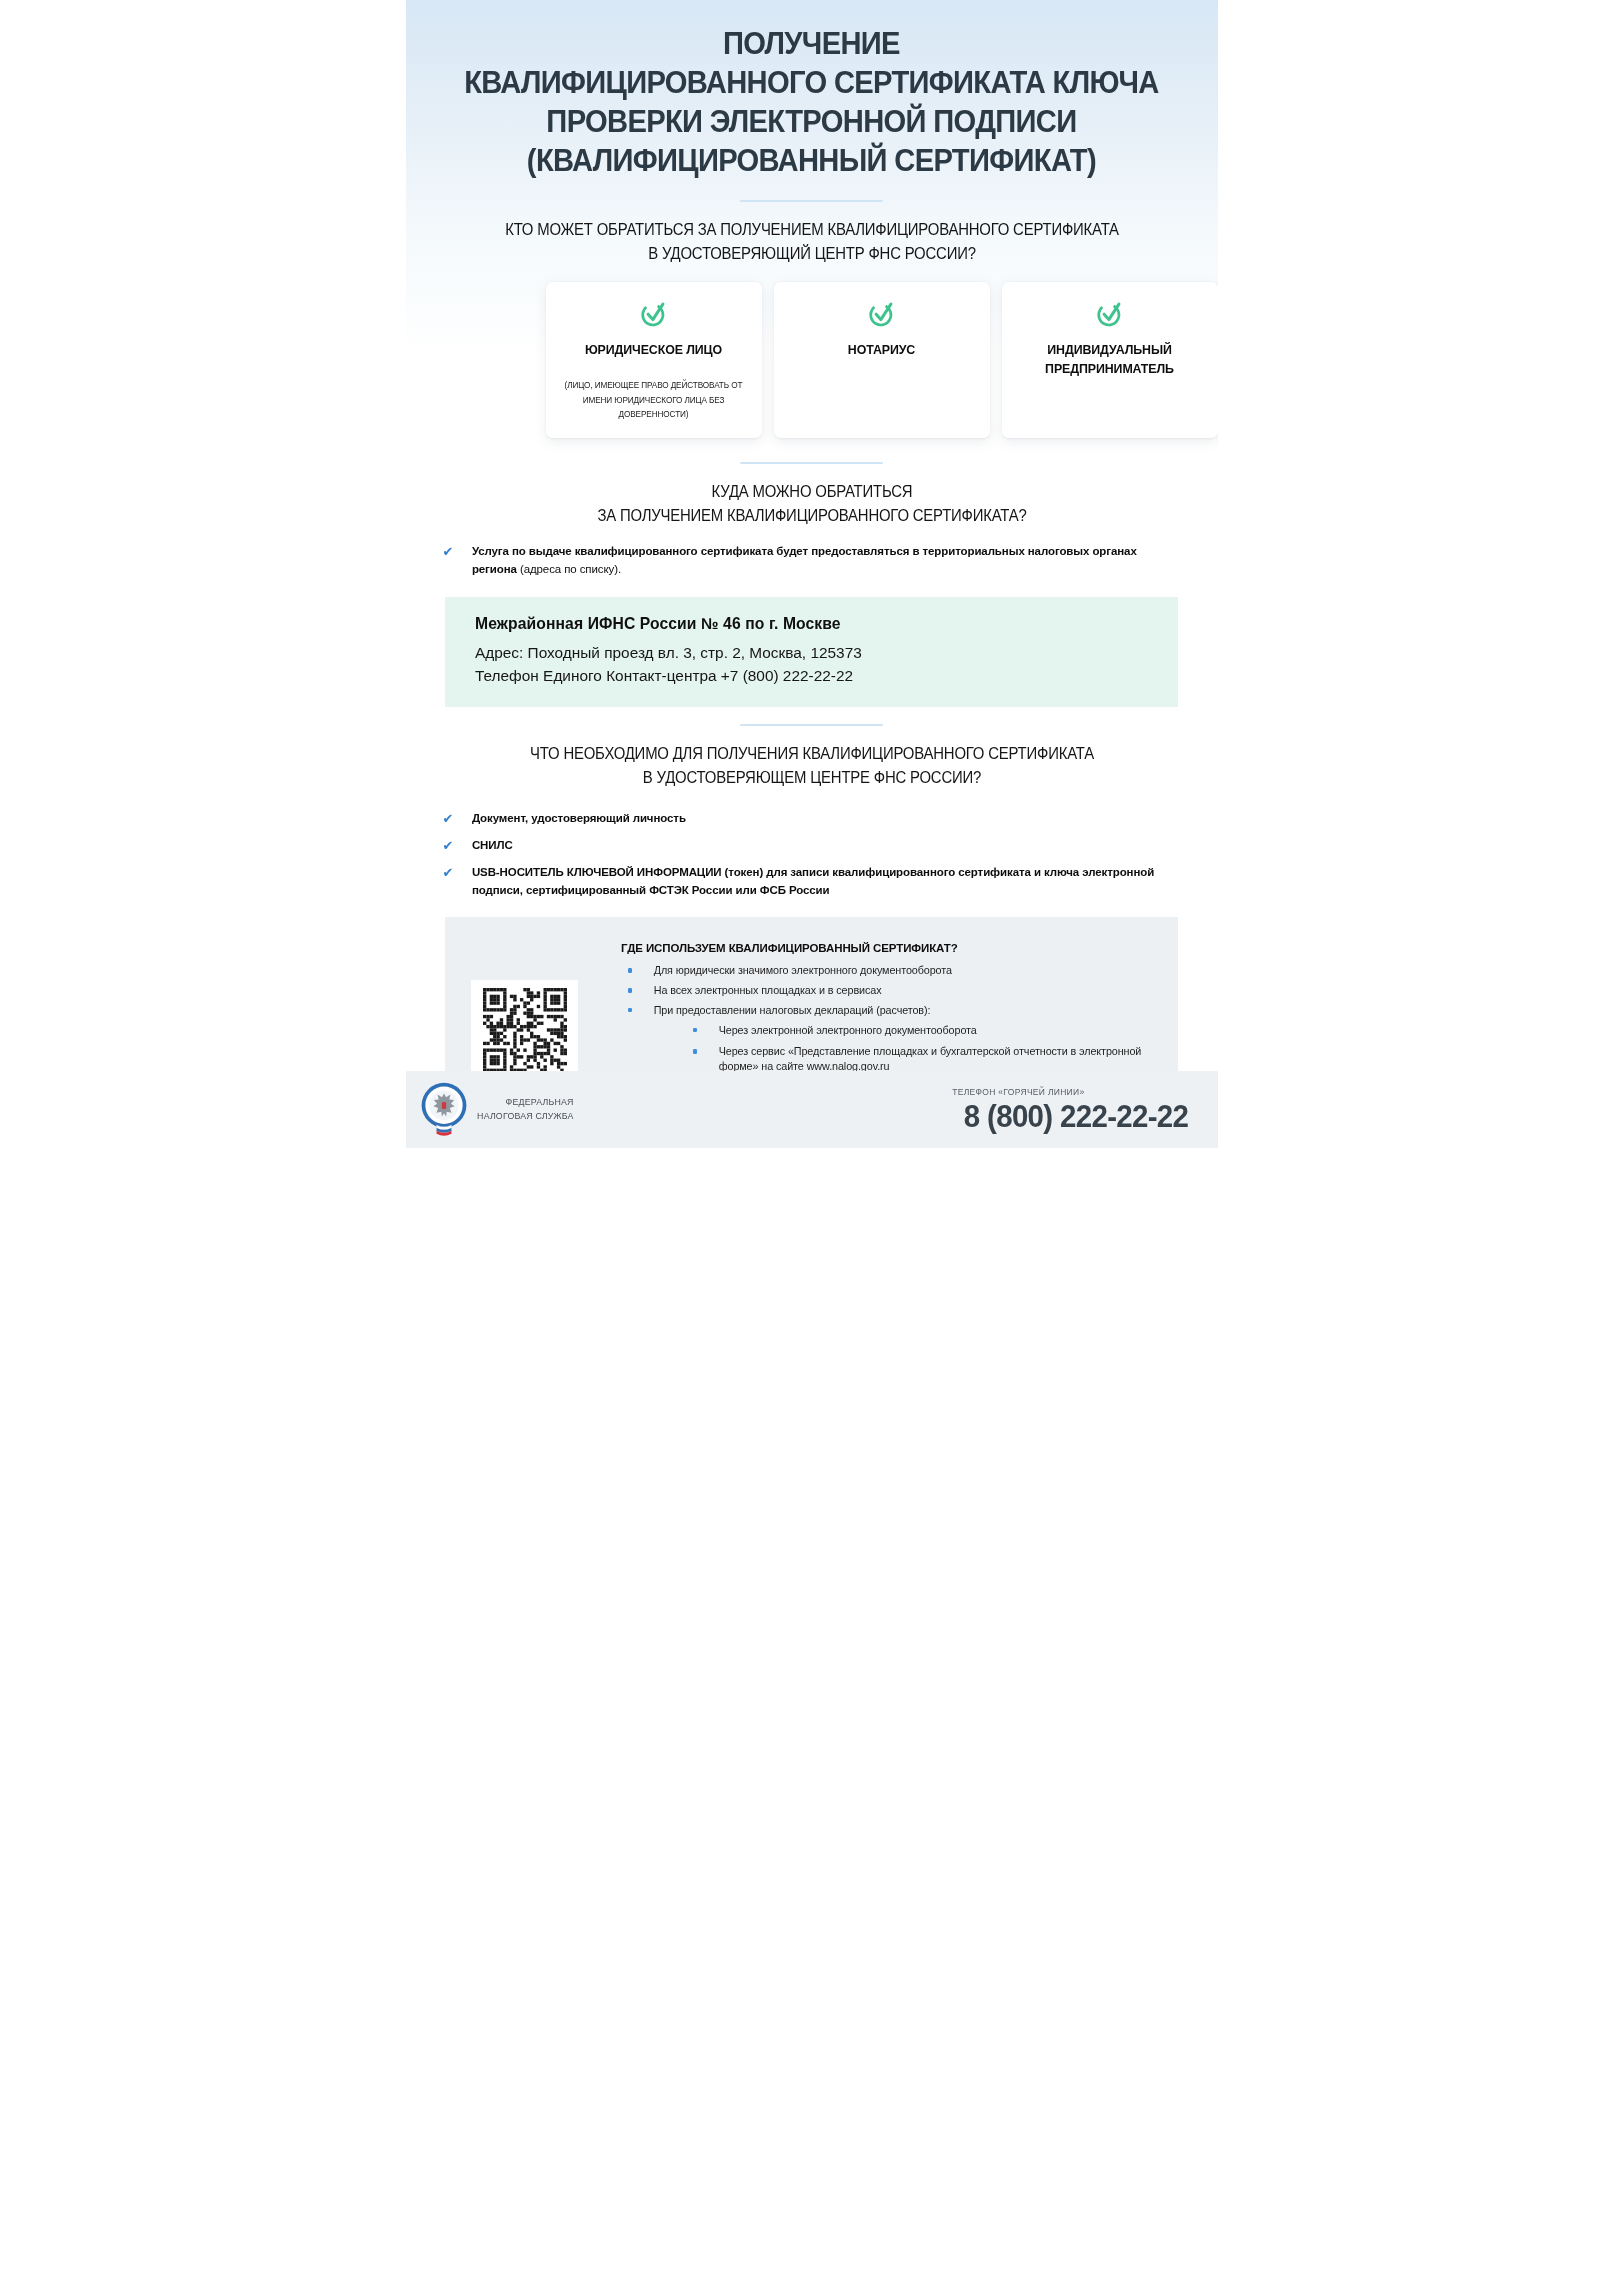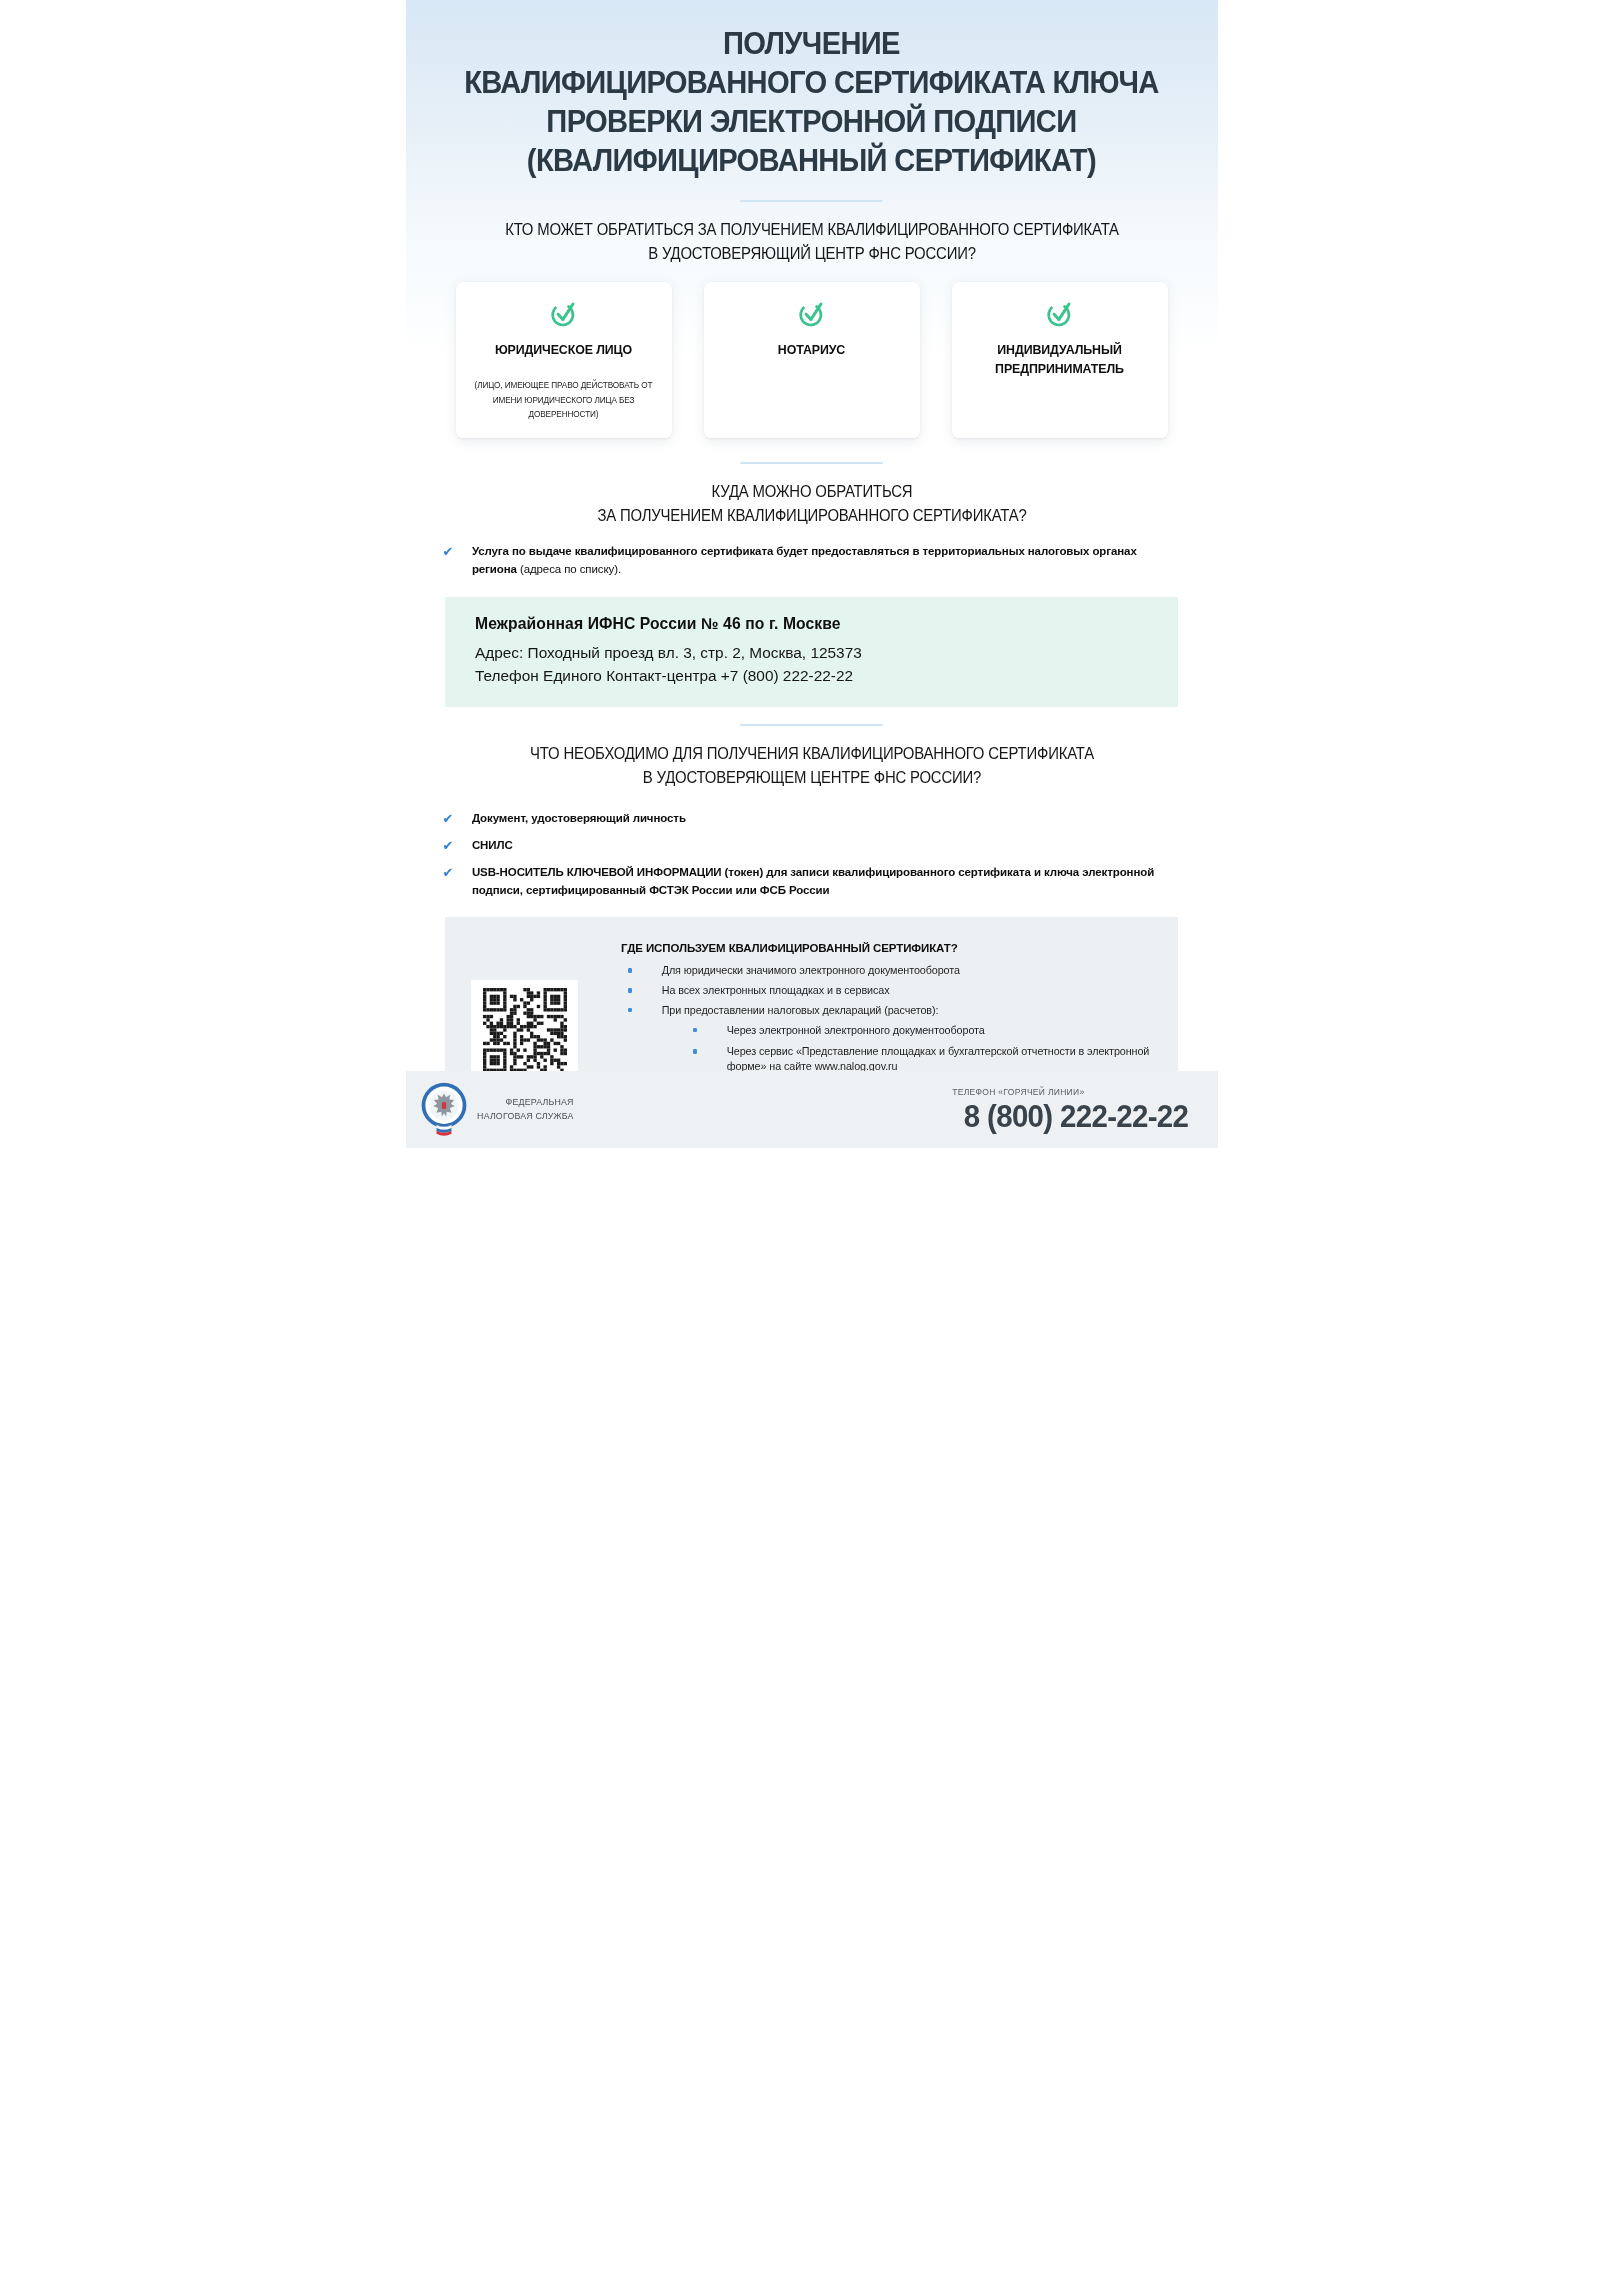--- a/index.html
+++ b/index.html
@@ -19,21 +19,21 @@
     font-size:31px;font-weight:bold;line-height:1.26;
     letter-spacing:-0.7px;color:#2c3a46;white-space:nowrap;
   }
   
   .divider{width:143px;height:2.6px;background:#cfe4f4;margin:19.6px auto 15.7px;border-radius:1.3px;}
   .sec-heading{text-align:center;transform:scaleX(.95);transform-origin:center top;}
   .sec-heading .hl{
     font-size:15.7px;line-height:1.5;color:#151515;letter-spacing:-0.2px;white-space:nowrap;
   }
   
-  .cards{display:flex;justify-content:center;gap:32px;margin-top:17px;}
+  .cards{display:flex;justify-content:flex-end;gap:12px;margin-top:17px;}
   .card{
     width:216px;min-height:156px;box-sizing:border-box;
     background:#ffffff;border-radius:6.5px;
     box-shadow:0 3.9px 11.8px rgba(70,90,110,.10),0 0.7px 2px rgba(70,90,110,.08);
     padding:15.7px 11.8px;text-align:center;
   }
   .card-icon{height:34px;margin-bottom:9.2px;}
   .card-title{font-size:12.4px;font-weight:bold;line-height:1.5;letter-spacing:-0.1px;color:#0e0e0e;}
   .card-note{margin-top:19.6px;font-size:8.2px;line-height:1.75;color:#1b1b1b;letter-spacing:-0.1px;}
   
@@ -61,21 +61,21 @@
     display:flex;align-items:flex-end;
   }
   .qr-wrap{
     flex:none;background:#ffffff;width:107px;height:100px;
     margin-top:17px;display:flex;align-items:center;justify-content:center;
   }
   .usage-content{margin-left:43px;flex:1;}
   .usage-heading{font-size:11.5px;font-weight:bold;color:#0d0d0d;letter-spacing:-0.1px;margin:9.2px 0 9.2px;}
   .u-item{display:flex;align-items:flex-start;margin-bottom:4.6px;}
   .u-item .dot{flex:none;width:4.6px;height:4.6px;border-radius:1.3px;background:#3e8ede;margin:5.2px 21.6px 0 6.5px;}
-  .u-item .u-text{font-size:10.8px;color:#1e1e1e;line-height:1.42;letter-spacing:-0.1px;margin-left:8px;}
+  .u-item .u-text{font-size:10.8px;color:#1e1e1e;line-height:1.42;letter-spacing:-0.1px;}
   .u-sub{margin-left:65px;}
   .u-sub .u-item{margin-bottom:5.9px;}
   
   .footer{
     position:absolute;left:0;right:0;bottom:0;height:77px;
     background:#eef1f4;display:flex;align-items:center;justify-content:space-between;
     padding:0 29px 0 14.4px;box-sizing:border-box;
   }
   .footer-left{display:flex;align-items:center;text-align:right;}
   .org-name{margin-left:9.2px;font-size:8.8px;color:#4a4f54;line-height:1.5;letter-spacing:0.2px;}

